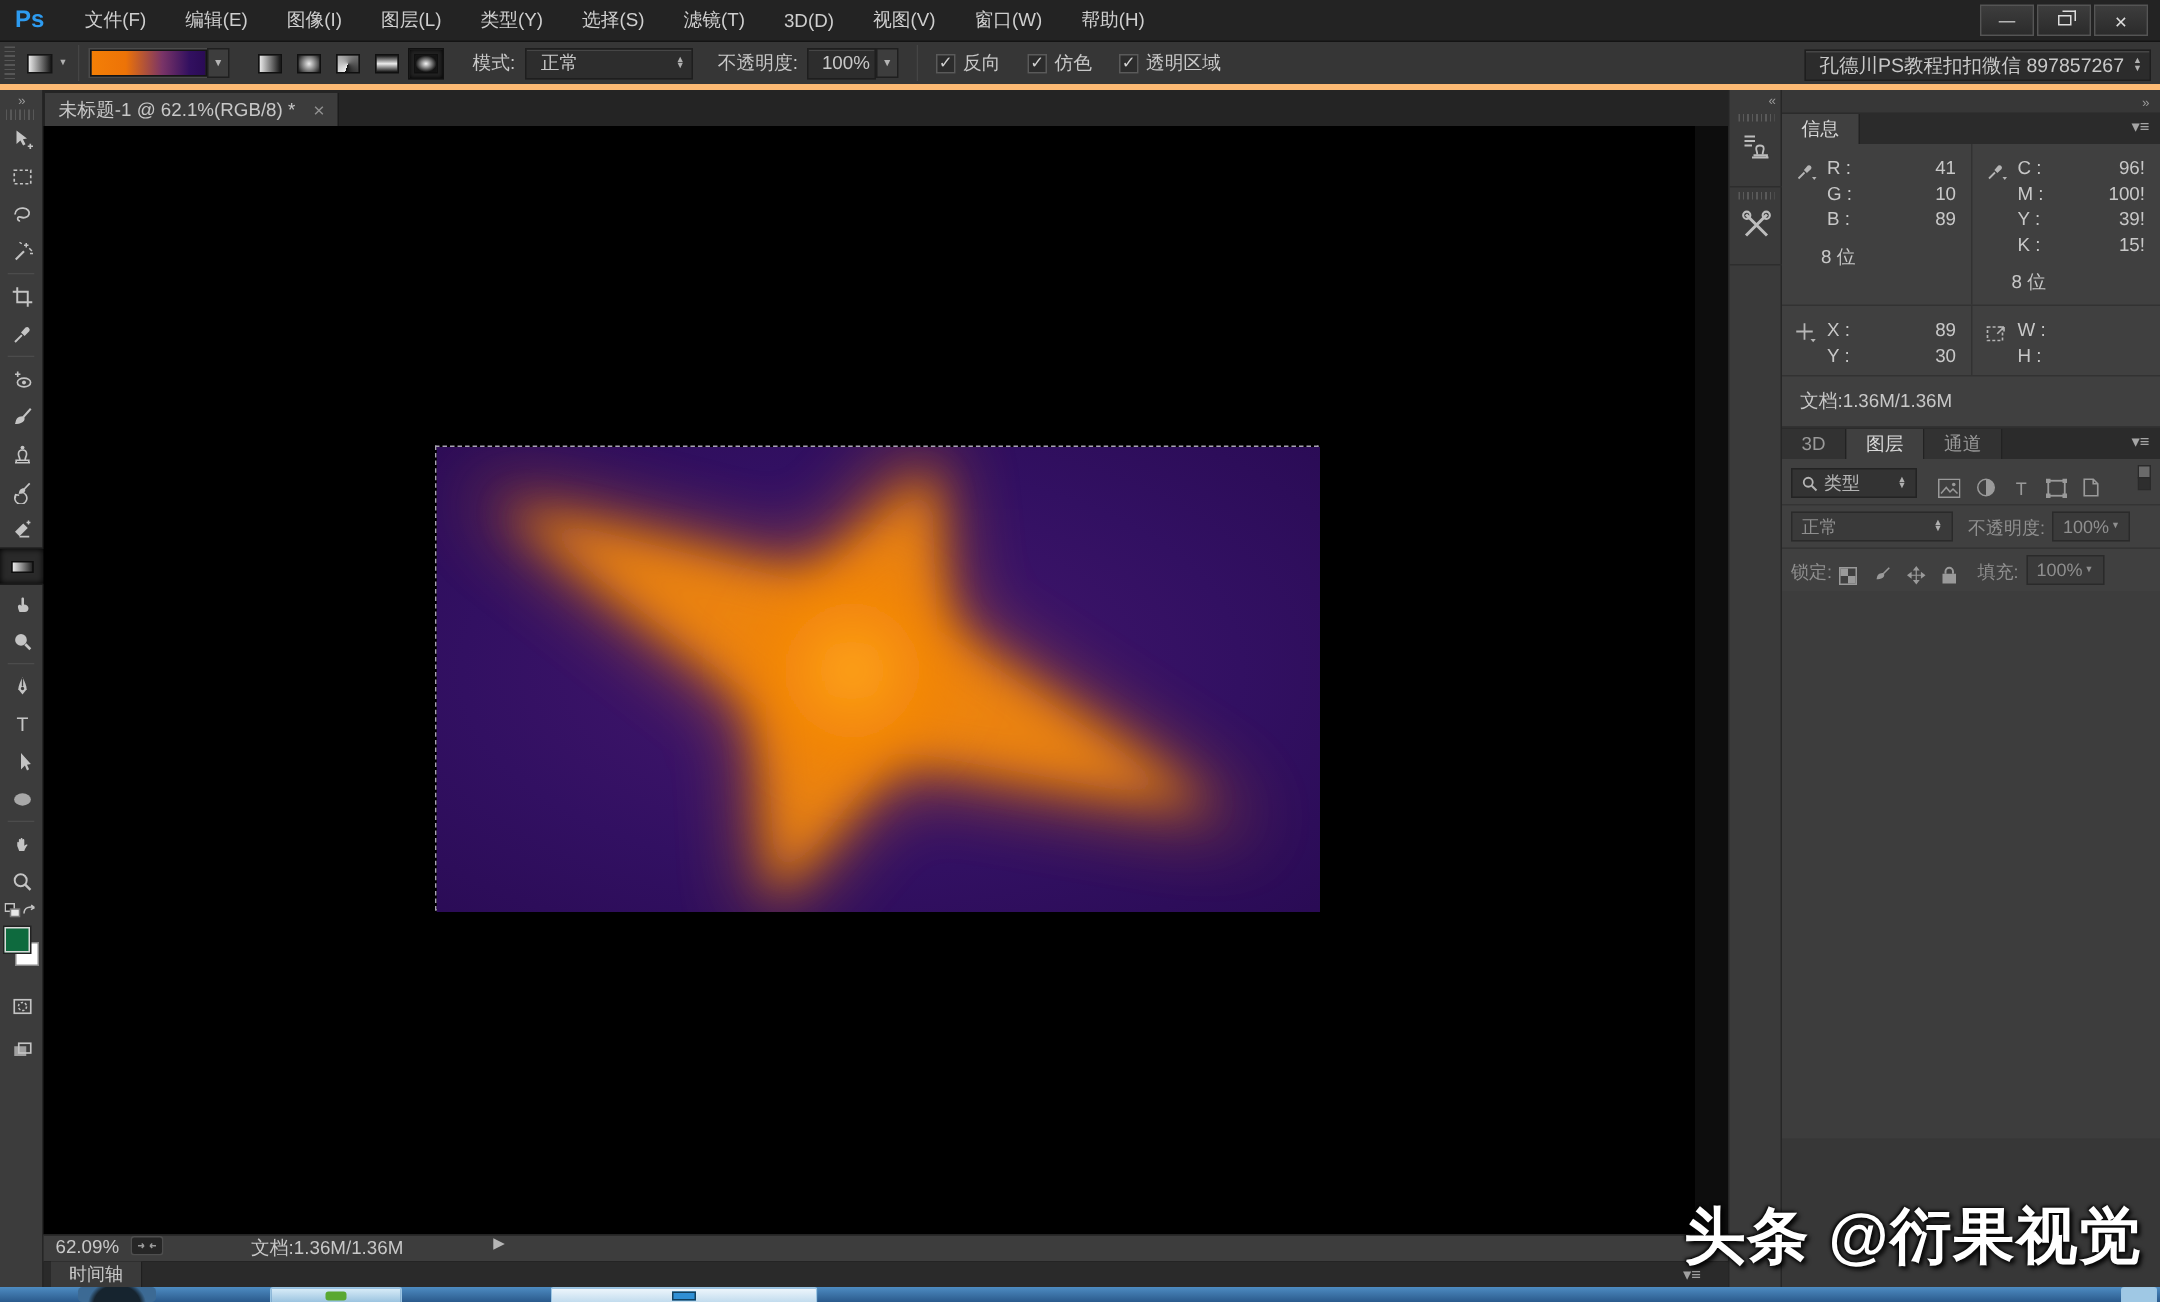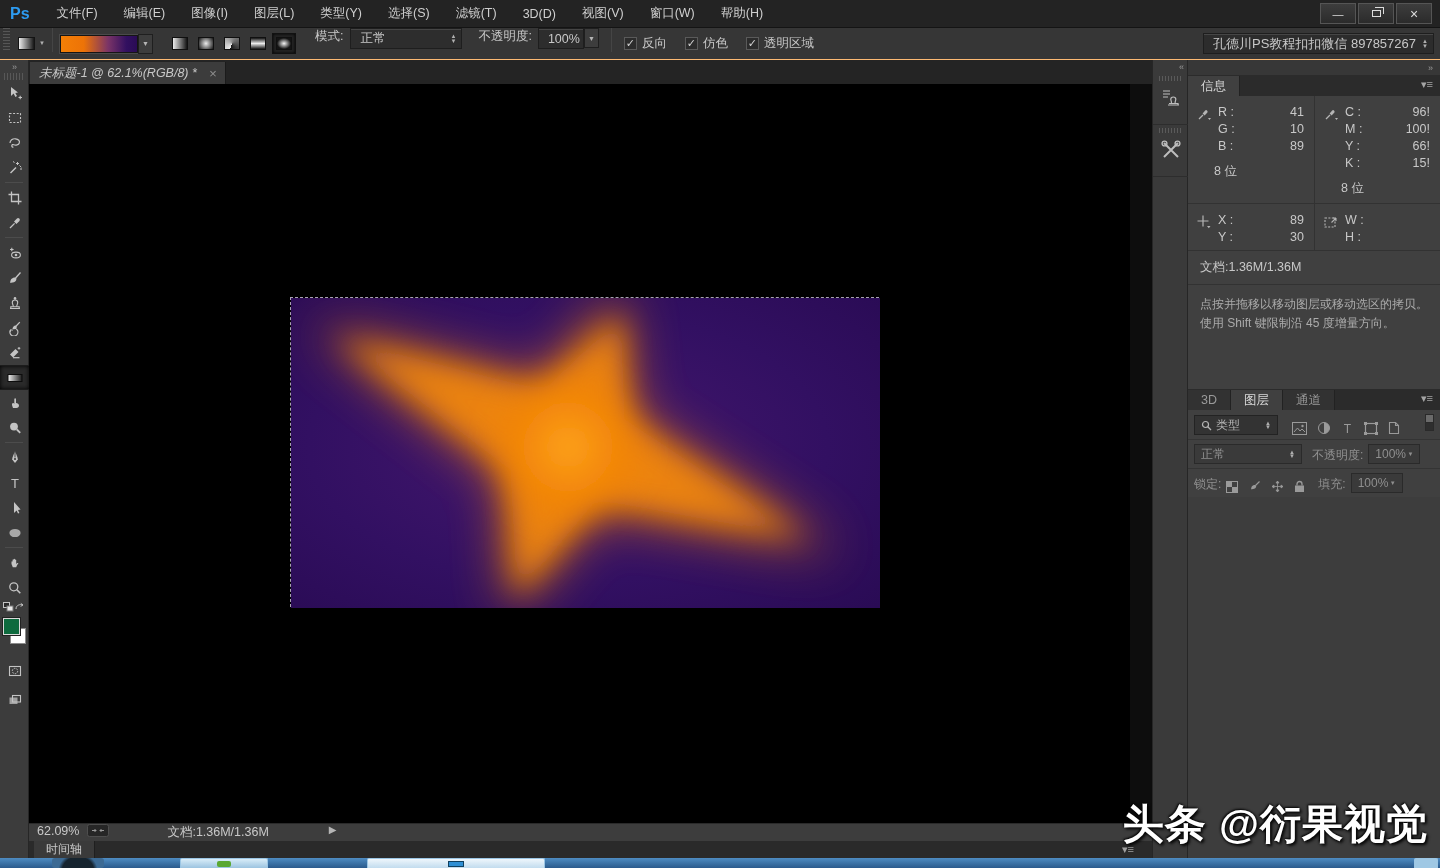--- a/index.html
+++ b/index.html
@@ -11,21 +11,21 @@
   .dim{color:#909090;}
   
   #menubar{left:0;top:0;width:1440px;height:28px;background:#232323;border-bottom:1px solid #141414;display:flex;align-items:center;}
   #pslogo{color:#2d9bf0;font-weight:bold;font-size:16px;margin:0 14px 0 10px;}
   .menu-item{color:#cfcfcf;font-size:12.5px;padding:0 13px;height:28px;display:flex;align-items:center;cursor:default;}
   #winctl{position:absolute;right:8px;top:3px;display:flex;gap:2px;}
   .wbtn{width:36px;height:21px;background:linear-gradient(#3d3d3d,#2b2b2b);border:1px solid #555;display:flex;align-items:center;justify-content:center;color:#ddd;font-size:11px;}
   .restore-glyph{width:9px;height:7px;border:1.4px solid #ddd;position:relative;}
   .restore-glyph:before{content:"";position:absolute;left:2px;top:-4px;width:8px;height:6px;border:1.4px solid #ddd;border-bottom:none;border-left:none;}
   
-  #optbar{left:0;top:28px;width:1440px;height:32px;background:#363636;border-bottom:1px solid #fdba74;display:flex;}
+  #optbar{left:0;top:28px;width:1440px;height:32px;background:#363636;border-bottom:4px solid #fdba74;display:flex;align-items:center;}
   .grip{width:7px;height:22px;margin-left:3px;background:repeating-linear-gradient(180deg,#565656 0 1px,transparent 1px 3px);}
   .vsep{width:1px;height:24px;background:#262626;border-right:1px solid #454545;margin:0 7px;}
   .thumb-grad{width:17px;height:13px;border:1px solid #141414;background:linear-gradient(90deg,#ececec,#161616);}
   .drop-caret{display:flex;flex-direction:column;line-height:4.5px;font-size:6px;color:#b0b0b0;margin-left:4px;}
   #grad-preview{width:78px;height:18px;border:1px solid #151515;box-shadow:0 0 0 1px #4a4a4a;background:linear-gradient(90deg,#f47f06 0%,#ed7307 30%,#7a3467 62%,#321060 86%,#2a0b55 100%);}
   #grad-arrow{width:15px;height:20px;background:#3d3d3d;border:1px solid #1f1f1f;display:flex;align-items:center;justify-content:center;color:#b5b5b5;font-size:7px;}
   .gtb{width:24px;height:21px;display:flex;align-items:center;justify-content:center;margin:0 1px;}
   .gtb.sel{background:#232323;border:1px solid #111;box-shadow:inset 0 0 3px #000;}
   .gti{width:16px;height:13px;border:1px solid #101010;}
   .dropdown{height:21px;background:#2d2d2d;border:1px solid #1e1e1e;box-shadow:inset 0 1px 0 #464646;display:flex;align-items:center;padding:0 5px 0 9px;}
@@ -35,21 +35,21 @@
   .tb-expand{height:13px;display:flex;align-items:center;justify-content:center;color:#9a9a9a;font-size:9px;letter-spacing:-1px;}
   .tb-grip{height:7px;margin:0 4px;background:repeating-linear-gradient(90deg,#585858 0 1px,transparent 1px 3px);}
   .tool{width:29px;height:25px;display:flex;align-items:center;justify-content:center;}
   .tool.selected{background:#2a2a2a;border-top:1px solid #1c1c1c;border-bottom:1px solid #1c1c1c;box-shadow:inset 0 0 4px #000;}
   .tsep{height:1px;margin:2px 5px;background:#2c2c2c;border-bottom:1px solid #4c4c4c;}
   .swatches{position:relative;width:29px;height:36px;margin-top:4px;}
   .fg{position:absolute;left:3px;top:2px;width:17px;height:17px;background:#0e6a3e;border:1px solid #d9d9d9;box-shadow:0 0 0 1px #222;}
   .bg{position:absolute;left:10px;top:12px;width:16px;height:16px;background:#fff;border:1px solid #8a8a8a;}
   
   #tabbar{left:29px;top:60px;width:1123px;height:24px;background:#242424;}
-  #doctab{position:absolute;left:1px;top:2px;height:22px;background:#3c3c3c;display:flex;align-items:center;padding:0 9px;border-right:1px solid #1b1b1b;font-style:italic;}
+  #doctab{position:absolute;left:1px;top:2px;height:22px;background:#3c3c3c;display:flex;align-items:center;padding:0 9px;border-right:1px solid #1b1b1b;}
   #canvas-area{left:29px;top:84px;width:1101px;height:739px;background:#000;}
   #canvas{position:absolute;left:261px;top:213px;width:589px;height:310px;border:1px dashed rgba(225,218,238,.75);}
   #gapcol{left:1130px;top:84px;width:22px;height:739px;background:#0d0d0d;}
   
   #statusbar{left:29px;top:823px;width:1123px;height:18px;background:#3d3d3d;border-top:1px solid #2a2a2a;display:flex;align-items:flex-start;}
   #timelinebar{left:29px;top:841px;width:1123px;height:17px;background:#2a2a2a;display:flex;align-items:center;}
   #tl-tab{height:17px;background:#3a3a3a;border-right:1px solid #1f1f1f;display:flex;align-items:center;padding:0 12px;margin-left:5px;}
   
   #dock{left:1152px;top:60px;width:36px;height:798px;background:#3a3a3a;border-left:1px solid #262626;border-right:1px solid #262626;}
   .dock-btn{width:36px;height:52px;border-bottom:1px solid #2d2d2d;display:flex;flex-direction:column;align-items:center;padding-top:3px;}
@@ -468,21 +468,21 @@
               <div class="val-row">
                   <span class="lab">C :</span>
                   <span class="val">96!</span>
                 </div>
               <div class="val-row">
                   <span class="lab">M :</span>
                   <span class="val">100!</span>
                 </div>
               <div class="val-row">
                   <span class="lab">Y :</span>
-                  <span class="val">66!</span>
+                  <span class="val">39!</span>
                 </div>
               <div class="val-row">
                   <span class="lab">K :</span>
                   <span class="val">15!</span>
                 </div>
             </div>
           </div>
           <div class="bits">8 位</div>
         </div>
       </div>
@@ -525,21 +525,20 @@
                   <span class="lab">H :</span>
                   <span class="val"></span>
                 </div>
             </div>
           </div>
         </div>
       </div>
       <div class="hline"></div>
       <div style="padding:8px 12px;font-size:12.5px;">文档:1.36M/1.36M</div>
       <div class="hline"></div>
-      <div style="padding:10px 12px 14px;font-size:12px;color:#ababab;line-height:1.55;height:104px;">点按并拖移以移动图层或移动选区的拷贝。使用 Shift 键限制沿 45 度增量方向。</div>
     </div>
 
     <div class="ptabs">
       <div class="ptab">
           <span>3D</span>
         </div>
       <div class="ptab active">
           <span>图层</span>
         </div>
       <div class="ptab">

